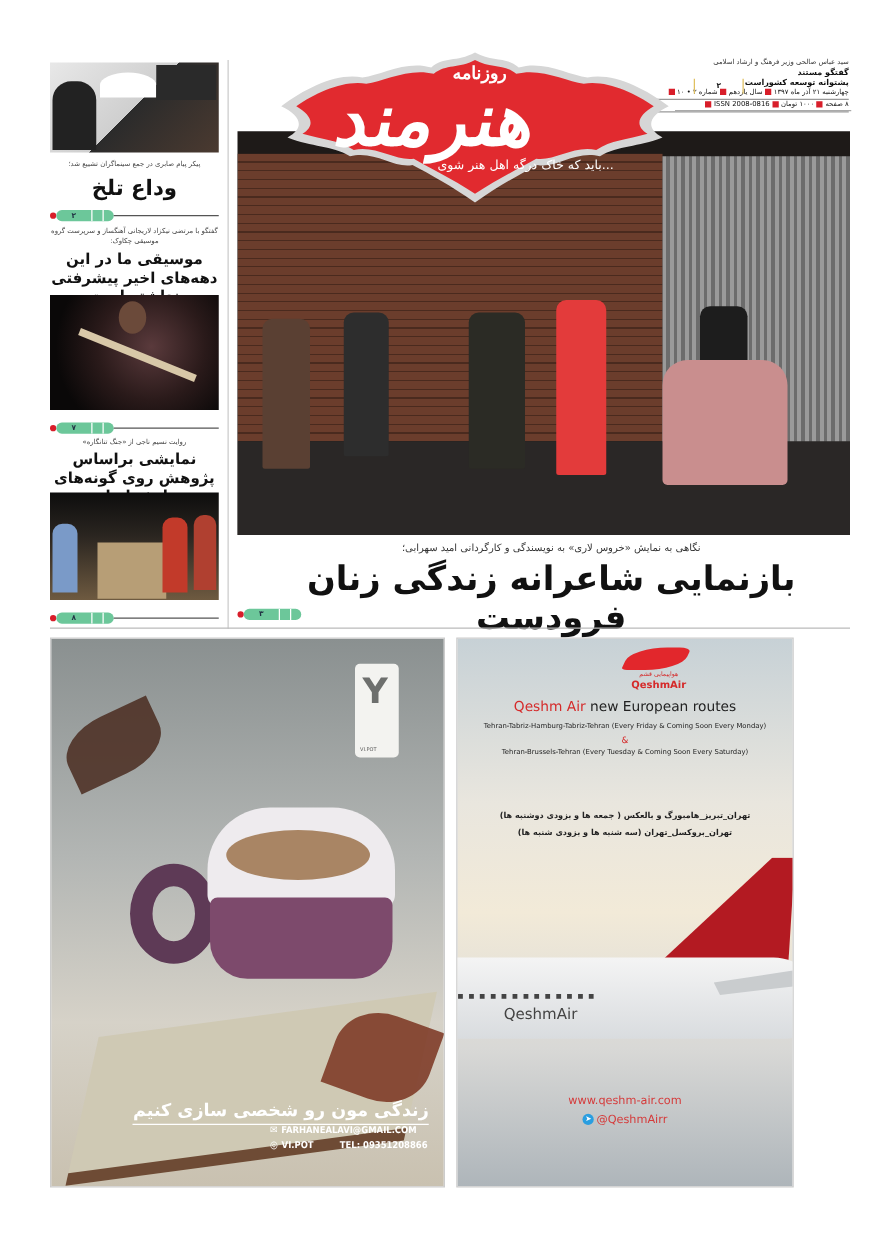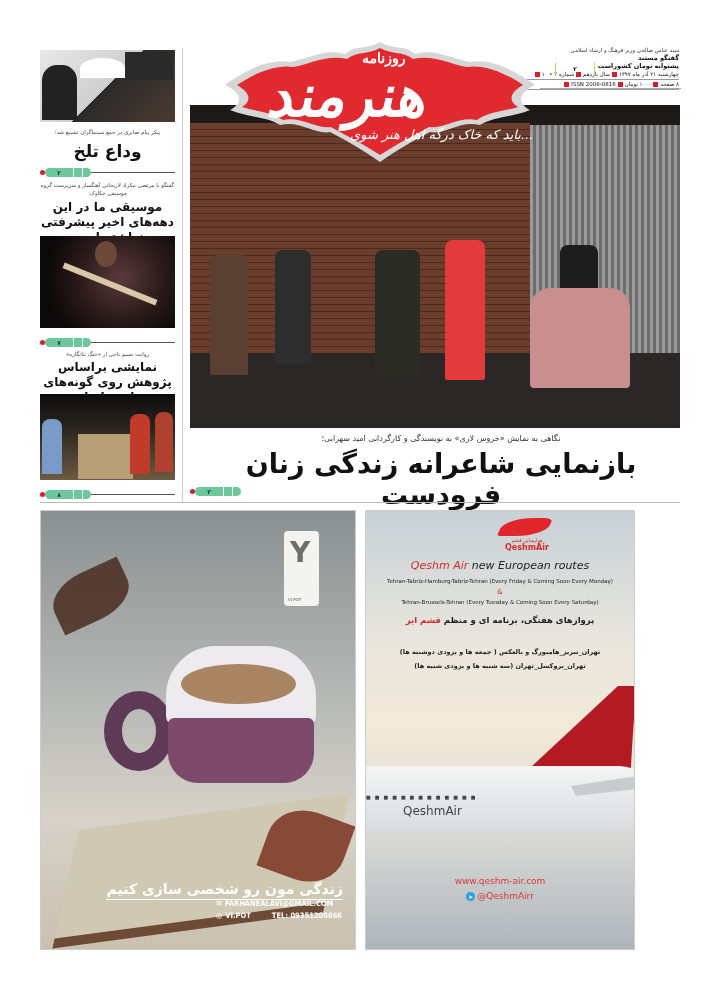--- a/index.html
+++ b/index.html
@@ -13,21 +13,21 @@
   .masthead-info .issue-box { position: absolute; left: 36px; top: 17px; width: 40px; height: 12px; border-left: 1px solid #e0c060; border-right: 1px solid #e0c060; font-size: 6px; text-align: center; line-height: 12px; font-weight: bold; }
   .masthead-info .meta-line { font-size: 5.5px; line-height: 9px; border-bottom: 1px solid #999; white-space: nowrap; }
   .masthead-info .meta-line .sq { display: inline-block; width: 5px; height: 5px; background: #d81e2a; margin: 0 2px; vertical-align: middle; }
   .top-rule { position: absolute; left: 540px; right: 20px; height: 1px; background: #aaa; }
 
   
   .logo { position: absolute; left: 215px; top: 40px; width: 330px; height: 125px; }
   .logo svg { width: 100%; height: 100%; }
   .logo .title-small { position: absolute; left: 147px; top: 10px; color: #fff; font-size: 14px; font-weight: bold; font-family: "DejaVu Serif", serif; }
   .logo .title-big { position: absolute; left: 55px; top: 22px; color: #fff; font-size: 58px; font-weight: bold; font-family: "DejaVu Serif", serif; direction: rtl; letter-spacing: -4px; transform: skewX(-12deg); }
-  .logo .slogan { position: absolute; left: 135px; top: 87px; color: #fff; font-size: 13px; font-style: italic; direction: rtl; }
+  .logo .slogan { position: absolute; left: 135px; top: 87px; color: #fff; font-size: 10px; direction: rtl; }
 
   
   .main-photo { position: absolute; left: 190px; top: 105px; width: 490px; height: 323px; overflow: hidden; background: #1e1a18; }
   .main-photo .wall { position: absolute; left: 0; top: 18px; width: 340px; height: 230px; background: repeating-linear-gradient(0deg, #6b3d2c 0 6px, #4a2a1e 6px 7px); }
   .main-photo .metal { position: absolute; left: 340px; top: 20px; width: 150px; height: 230px; background: repeating-linear-gradient(90deg, #9a9a9a 0 3px, #6c6c6c 3px 6px); }
   .main-photo .floor { position: absolute; left: 0; top: 248px; width: 100%; height: 75px; background: #2a2726; }
   .main-photo .actor { position: absolute; border-radius: 8px 8px 2px 2px; }
   .main-photo .chair { position: absolute; left: 340px; top: 183px; width: 100px; height: 100px; background: #c98e8e; border-radius: 20px 20px 4px 4px; }
 
   .caption-kicker { position: absolute; right: 20px; top: 434px; width: 480px; text-align: center; direction: rtl; font-size: 8px; color: #333; }
@@ -64,21 +64,21 @@
   .leaf { position: absolute; width: 60px; height: 40px; background: #7a3b22; border-radius: 50% 0 50% 0; opacity: 0.85; }
   .pottery-tagline { position: absolute; right: 12px; top: 370px; font-size: 14px; color: #fff; direction: rtl; font-weight: bold; border-bottom: 1px solid #fff; padding-bottom: 2px; }
   .pottery-contact { position: absolute; left: 175px; top: 387px; width: 130px; font-size: 7.5px; color: #fff; font-weight: bold; font-family: "DejaVu Sans Condensed", "DejaVu Sans", sans-serif; line-height: 12px; }
   .pottery-contact .row { display: flex; gap: 3px; align-items: center; white-space: nowrap; }
   .pottery-contact .ico { font-size: 8px; }
 
   .qeshm-logo { position: absolute; left: 123px; top: 5px; width: 70px; height: 38px; }
   .qeshm-logo .wing { position: absolute; left: 12px; top: 2px; width: 48px; height: 18px; background: #e2272c; border-radius: 60% 20% 60% 10%; transform: skewX(-25deg); }
   .qeshm-logo .fa { position: absolute; left: 8px; top: 21px; width: 60px; font-size: 5px; color: #d52a2a; text-align: center; direction: rtl; }
   .qeshm-logo .en { position: absolute; left: 8px; top: 27px; width: 60px; font-size: 8px; font-weight: bold; color: #d52a2a; text-align: center; }
-  .qeshm-title { position: absolute; left: 0; top: 48px; width: 100%; text-align: center; font-size: 11px; color: #222; font-style: italic; }
+  .qeshm-title { position: absolute; left: 0; top: 48px; width: 100%; text-align: center; font-size: 11px; color: #222; }
   .qeshm-title .brand { color: #d52a2a; }
   .qeshm-route { position: absolute; left: 0; width: 100%; text-align: center; font-size: 5.5px; color: #222; }
   .qeshm-amp { position: absolute; left: 0; top: 77px; width: 100%; text-align: center; font-size: 7px; color: #d52a2a; }
   .qeshm-fa { position: absolute; left: 0; width: 100%; text-align: center; direction: rtl; color: #222; font-weight: bold; }
   .qeshm-fa .brand { color: #d52a2a; }
   .plane { position: absolute; left: 0; top: 170px; width: 315px; height: 160px; }
   .plane .fuselage { position: absolute; left: -10px; top: 85px; width: 300px; height: 65px; background: linear-gradient(180deg, #f4f4f4, #d9dcdf); border-radius: 0 40px 30px 0; }
   .plane .tail { position: absolute; left: 150px; top: 5px; width: 120px; height: 95px; background: #b31a22; clip-path: polygon(100% 0, 85% 0, 0 100%, 95% 100%); }
   .plane .stab { position: absolute; left: 205px; top: 90px; width: 100px; height: 25px; background: #c9ccce; clip-path: polygon(0 60%, 100% 0, 90% 60%, 5% 100%); }
   .plane .windows { position: absolute; left: 0; top: 113px; font-size: 5px; letter-spacing: 4px; color: #444; }
@@ -87,21 +87,21 @@
   .qeshm-tg { position: absolute; left: 0; top: 380px; width: 100%; text-align: center; font-size: 9px; color: #d53a3a; }
   .qeshm-tg .tg-icon { display: inline-block; width: 9px; height: 9px; border-radius: 50%; background: #2a9ee0; color: #fff; font-size: 6px; line-height: 9px; vertical-align: middle; margin-right: 2px; }
   .qeshm-phone { position: absolute; left: 0; top: 394px; width: 100%; text-align: center; font-size: 8px; color: #222; }
 </style>
 </head>
 <body>
 
 <div class="masthead-info">
   <div class="owner">سید عباس صالحی وزیر فرهنگ و ارشاد اسلامی</div>
   <div class="role">گفتگو مستند</div>
-  <div class="role">پشتوانه تومان کشوراست</div>
+  <div class="role">پشتوانه توسعه کشوراست</div>
   <div class="issue-box">۲</div>
   <div class="meta-line">
     <span>چهارشنبه ۲۱ آذر ماه ۱۳۹۷</span><span class="sq"></span><span>سال یازدهم</span><span class="sq"></span><span>شماره ۲ • ۱۰</span><span class="sq"></span>
   </div>
   <div class="meta-line">
     <span>۸ صفحه</span><span class="sq"></span><span>۱۰۰۰ تومان</span><span class="sq"></span><span>ISSN 2008-0816</span><span class="sq"></span>
   </div>
 </div>
 <div class="top-rule" style="top:88px"></div>
 
@@ -224,21 +224,20 @@
 <div class="ad ad-qeshm">
   <div class="qeshm-logo">
     <div class="wing"></div>
     <div class="fa">هواپیمایی قشم</div>
     <div class="en">QeshmAir</div>
   </div>
   <div class="qeshm-title"><span class="brand">Qeshm Air</span><span> new European routes</span></div>
   <div class="qeshm-route" style="top:67px;">Tehran-Tabriz-Hamburg-Tabriz-Tehran (Every Friday &amp; Coming Soon Every Monday)</div>
   <div class="qeshm-amp">&amp;</div>
   <div class="qeshm-route" style="top:88px;">Tehran-Brussels-Tehran (Every Tuesday &amp; Coming Soon Every Saturday)</div>
-  <div class="qeshm-fa" style="top:104px;font-size:8.5px;"><span>پروازهای هفتگی، برنامه ای و منظم </span><span class="brand">قشم ایر</span></div>
   <div class="qeshm-fa" style="top:137px;font-size:6.5px;">تهران_تبریز_هامبورگ و بالعکس ( جمعه ها و بزودی دوشنبه ها)</div>
   <div class="qeshm-fa" style="top:151px;font-size:6.5px;">تهران_بروکسل_تهران (سه شنبه ها و بزودی شنبه ها)</div>
   <div class="plane">
     <div class="tail"></div>
     <div class="fuselage"></div>
     <div class="stab"></div>
     <div class="windows">■■■■■■■■■■■■■</div>
     <div class="name">QeshmAir</div>
   </div>
   <div class="qeshm-web">www.qeshm-air.com</div>

